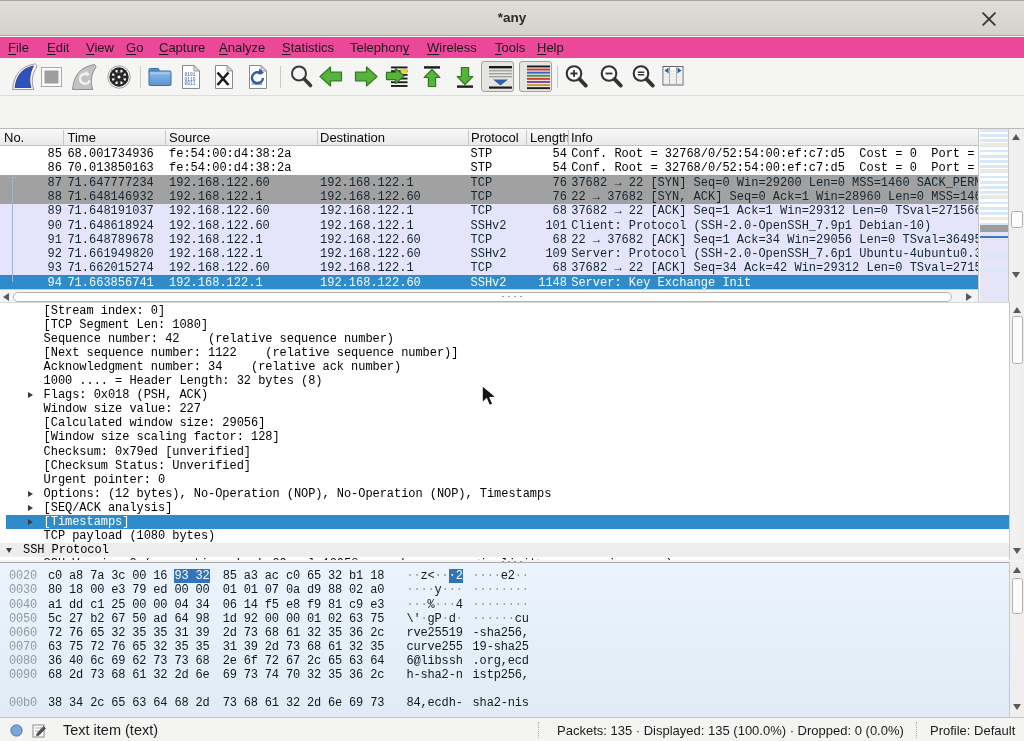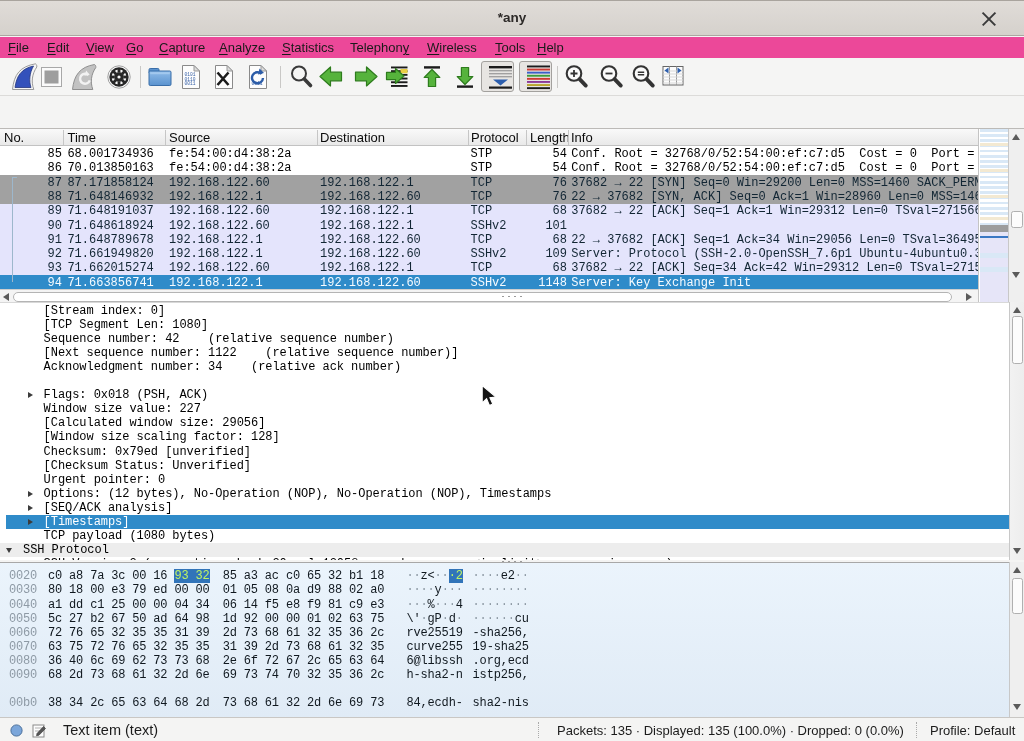--- a/index.html
+++ b/index.html
@@ -70,21 +70,21 @@
 .dproto{position:absolute;left:0;width:1009px;height:14.1px;background:#ededed}
 .tri-r{position:absolute;width:0;height:0;border-top:3.6px solid transparent;border-bottom:3.6px solid transparent;border-left:5px solid #3c3c3c}
 .tri-d{position:absolute;width:0;height:0;border-left:3.6px solid transparent;border-right:3.6px solid transparent;border-top:5px solid #3c3c3c}
 #dvs{position:absolute;left:1009px;top:302px;width:15px;height:258px;background:linear-gradient(90deg,#f2f2f2,#ededed);border-left:1px solid #c8c8c8}
 
 #hpane{position:absolute;left:0;top:562px;width:1024px;height:155px;background:linear-gradient(#ebf4fc,#e0ebf6);border-top:1px solid #a8a8a8;overflow:hidden}
 .hrow{position:absolute;left:0;width:1009px;height:14.1px;font-family:"Liberation Mono",monospace;font-size:12px;letter-spacing:-0.18px;white-space:pre}
 .hoff{position:absolute;left:9px;color:#8e9aa5}
 .hx{position:absolute;color:#10181f}
 .dim{color:#8e9aa5}
-.hhl{background:#3174b9;color:#bef264}
+.hhl{background:#3174b9;color:#ffffff}
 #hvs{position:absolute;left:1009px;top:562px;width:15px;height:155px;background:#efefef;border-left:1px solid #c8c8c8}
 
 #sbar{position:absolute;left:0;top:717px;width:1024px;height:24px;background:#f4f4f3;border-top:1px solid #c9c7c4;font-size:13px;color:#1b1b1b}
 
 .sb-thumb{position:absolute;background:#fcfcfc;border:1px solid #b0b0b0;border-radius:2.5px}
 .arr{position:absolute;width:0;height:0}
 .arr.up{border-left:4.5px solid transparent;border-right:4.5px solid transparent;border-bottom:6px solid #5a5a5a}
 .arr.down{border-left:4.5px solid transparent;border-right:4.5px solid transparent;border-top:6px solid #5a5a5a}
 .arr.left{border-top:4.5px solid transparent;border-bottom:4.5px solid transparent;border-right:6px solid #5a5a5a}
 .arr.right{border-top:4.5px solid transparent;border-bottom:4.5px solid transparent;border-left:6px solid #5a5a5a}
@@ -272,30 +272,30 @@
       </div>
   <div style="position:absolute;left:0;top:17.5px;width:978px;height:156px;overflow:hidden">
    <div style="position:absolute;left:0;top:-145.5px;width:978px;height:400px">
 <div class="prow w" style="top:145.5px">
  <span class="cno">85</span><span class="ct">68.001734936</span><span class="cs">fe:54:00:d4:38:2a</span><span class="cd"></span><span class="cp">STP</span><span class="cl">54</span><span class="ci">Conf. Root = 32768/0/52:54:00:ef:c7:d5  Cost = 0  Port = 0x8002</span>
 </div>
 <div class="prow w" style="top:159.8px">
  <span class="cno">86</span><span class="ct">70.013850163</span><span class="cs">fe:54:00:d4:38:2a</span><span class="cd"></span><span class="cp">STP</span><span class="cl">54</span><span class="ci">Conf. Root = 32768/0/52:54:00:ef:c7:d5  Cost = 0  Port = 0x8002</span>
 </div>
 <div class="prow g" style="top:174.1px">
- <span class="cno">87</span><span class="ct">87.171858124</span><span class="cs">192.168.122.60</span><span class="cd">192.168.122.1</span><span class="cp">TCP</span><span class="cl">76</span><span class="ci">37682 → 22 [SYN] Seq=0 Win=29200 Len=0 MSS=1460 SACK_PERM=1 TS</span>
+ <span class="cno">87</span><span class="ct">71.647777234</span><span class="cs">192.168.122.60</span><span class="cd">192.168.122.1</span><span class="cp">TCP</span><span class="cl">76</span><span class="ci">37682 → 22 [SYN] Seq=0 Win=29200 Len=0 MSS=1460 SACK_PERM=1 TS</span>
 </div>
 <div class="prow g" style="top:188.4px">
  <span class="cno">88</span><span class="ct">71.648146932</span><span class="cs">192.168.122.1</span><span class="cd">192.168.122.60</span><span class="cp">TCP</span><span class="cl">76</span><span class="ci">22 → 37682 [SYN, ACK] Seq=0 Ack=1 Win=28960 Len=0 MSS=1460 SAC</span>
 </div>
 <div class="prow l" style="top:202.7px">
  <span class="cno">89</span><span class="ct">71.648191037</span><span class="cs">192.168.122.60</span><span class="cd">192.168.122.1</span><span class="cp">TCP</span><span class="cl">68</span><span class="ci">37682 → 22 [ACK] Seq=1 Ack=1 Win=29312 Len=0 TSval=271566061 T</span>
 </div>
 <div class="prow l" style="top:217.0px">
- <span class="cno">90</span><span class="ct">71.648618924</span><span class="cs">192.168.122.60</span><span class="cd">192.168.122.1</span><span class="cp">SSHv2</span><span class="cl">101</span>
+ <span class="cno">90</span><span class="ct">71.648618924</span><span class="cs">192.168.122.60</span><span class="cd">192.168.122.1</span><span class="cp">SSHv2</span><span class="cl">101</span><span class="ci">Client: Protocol (SSH-2.0-OpenSSH_7.9p1 Debian-10)</span>
 </div>
 <div class="prow l" style="top:231.3px">
  <span class="cno">91</span><span class="ct">71.648789678</span><span class="cs">192.168.122.1</span><span class="cd">192.168.122.60</span><span class="cp">TCP</span><span class="cl">68</span><span class="ci">22 → 37682 [ACK] Seq=1 Ack=34 Win=29056 Len=0 TSval=364954418</span>
 </div>
 <div class="prow l" style="top:245.6px">
  <span class="cno">92</span><span class="ct">71.661949820</span><span class="cs">192.168.122.1</span><span class="cd">192.168.122.60</span><span class="cp">SSHv2</span><span class="cl">109</span><span class="ci">Server: Protocol (SSH-2.0-OpenSSH_7.6p1 Ubuntu-4ubuntu0.3)</span>
 </div>
 <div class="prow l" style="top:259.9px">
  <span class="cno">93</span><span class="ct">71.662015274</span><span class="cs">192.168.122.60</span><span class="cd">192.168.122.1</span><span class="cp">TCP</span><span class="cl">68</span><span class="ci">37682 → 22 [ACK] Seq=34 Ack=42 Win=29312 Len=0 TSval=271566 TS</span>
 </div>
@@ -366,20 +366,21 @@
       <div class="arr right" style="left:966px;top:3px"></div>
     </div>
  <div class="sdots" style="left:501px;top:295px"></div>
  <div id="dpane">
       <div class="inner">
 <div class="dtx" style="left:43.6px;top:302.5px">[Stream index: 0]</div>
 <div class="dtx" style="left:43.6px;top:316.6px">[TCP Segment Len: 1080]</div>
 <div class="dtx" style="left:43.6px;top:330.7px">Sequence number: 42    (relative sequence number)</div>
 <div class="dtx" style="left:43.6px;top:344.8px">[Next sequence number: 1122    (relative sequence number)]</div>
 <div class="dtx" style="left:43.6px;top:358.9px">Acknowledgment number: 34    (relative ack number)</div>
+<div class="dtx" style="left:43.6px;top:373.0px">1000 .... = Header Length: 32 bytes (8)</div>
 <div class="tri-r" style="left:28px;top:390.8px"></div>
         <div class="dtx" style="left:43.6px;top:387.1px">Flags: 0x018 (PSH, ACK)</div>
 <div class="dtx" style="left:43.6px;top:401.2px">Window size value: 227</div>
 <div class="dtx" style="left:43.6px;top:415.3px">[Calculated window size: 29056]</div>
 <div class="dtx" style="left:43.6px;top:429.4px">[Window size scaling factor: 128]</div>
 <div class="dtx" style="left:43.6px;top:443.5px">Checksum: 0x79ed [unverified]</div>
 <div class="dtx" style="left:43.6px;top:457.6px">[Checksum Status: Unverified]</div>
 <div class="dtx" style="left:43.6px;top:471.7px">Urgent pointer: 0</div>
 <div class="tri-r" style="left:28px;top:489.5px"></div>
         <div class="dtx" style="left:43.6px;top:485.8px">Options: (12 bytes), No-Operation (NOP), No-Operation (NOP), Timestamps</div>
@@ -396,21 +397,21 @@
  </div>
     </div>
  <div id="dvs">
       <div class="arr up" style="left:2.5px;top:5px"></div>
       <div class="sb-thumb" style="left:1.5px;top:14px;width:11px;height:48px"></div>
       <div class="arr down" style="left:2.5px;top:246px"></div>
     </div>
  <div class="sdots" style="left:501px;top:559.5px"></div>
  <div id="hpane">
 <div class="hrow" style="top:6.3px"><span class="hoff">0020</span><span class="hx" style="left:48px">c0 a8 7a 3c 00 16 <span class="hhl">93 32</span></span><span class="hx" style="left:222.7px">85 a3 ac c0 65 32 b1 18</span><span class="hx" style="left:406.5px"><span class="dim">··</span>z&lt;<span class="dim">··</span><span class="hhl">·2</span></span><span class="hx" style="left:472.6px"><span class="dim">····</span>e2<span class="dim">··</span></span></div>
-<div class="hrow" style="top:20.4px"><span class="hoff">0030</span><span class="hx" style="left:48px">80 18 00 e3 79 ed 00 00</span><span class="hx" style="left:222.7px">01 05 08 0a d9 88 02 a0</span><span class="hx" style="left:406.5px"><span class="dim">····</span>y<span class="dim">···</span></span><span class="hx" style="left:472.6px"><span class="dim">········</span></span></div>
+<div class="hrow" style="top:20.4px"><span class="hoff">0030</span><span class="hx" style="left:48px">80 18 00 e3 79 ed 00 00</span><span class="hx" style="left:222.7px">01 01 07 0a d9 88 02 a0</span><span class="hx" style="left:406.5px"><span class="dim">····</span>y<span class="dim">···</span></span><span class="hx" style="left:472.6px"><span class="dim">········</span></span></div>
 <div class="hrow" style="top:34.5px"><span class="hoff">0040</span><span class="hx" style="left:48px">a1 dd c1 25 00 00 04 34</span><span class="hx" style="left:222.7px">06 14 f5 e8 f9 81 c9 e3</span><span class="hx" style="left:406.5px"><span class="dim">···</span>%<span class="dim">···</span>4</span><span class="hx" style="left:472.6px"><span class="dim">········</span></span></div>
 <div class="hrow" style="top:48.6px"><span class="hoff">0050</span><span class="hx" style="left:48px">5c 27 b2 67 50 ad 64 98</span><span class="hx" style="left:222.7px">1d 92 00 00 01 02 63 75</span><span class="hx" style="left:406.5px">\'<span class="dim">·</span>gP<span class="dim">·</span>d<span class="dim">·</span></span><span class="hx" style="left:472.6px"><span class="dim">······</span>cu</span></div>
 <div class="hrow" style="top:62.7px"><span class="hoff">0060</span><span class="hx" style="left:48px">72 76 65 32 35 35 31 39</span><span class="hx" style="left:222.7px">2d 73 68 61 32 35 36 2c</span><span class="hx" style="left:406.5px">rve25519</span><span class="hx" style="left:472.6px">-sha256,</span></div>
 <div class="hrow" style="top:76.8px"><span class="hoff">0070</span><span class="hx" style="left:48px">63 75 72 76 65 32 35 35</span><span class="hx" style="left:222.7px">31 39 2d 73 68 61 32 35</span><span class="hx" style="left:406.5px">curve255</span><span class="hx" style="left:472.6px">19-sha25</span></div>
 <div class="hrow" style="top:90.9px"><span class="hoff">0080</span><span class="hx" style="left:48px">36 40 6c 69 62 73 73 68</span><span class="hx" style="left:222.7px">2e 6f 72 67 2c 65 63 64</span><span class="hx" style="left:406.5px">6@libssh</span><span class="hx" style="left:472.6px">.org,ecd</span></div>
 <div class="hrow" style="top:105.0px"><span class="hoff">0090</span><span class="hx" style="left:48px">68 2d 73 68 61 32 2d 6e</span><span class="hx" style="left:222.7px">69 73 74 70 32 35 36 2c</span><span class="hx" style="left:406.5px">h-sha2-n</span><span class="hx" style="left:472.6px">istp256,</span></div>
 <div class="hrow" style="top:133.2px"><span class="hoff">00b0</span><span class="hx" style="left:48px">38 34 2c 65 63 64 68 2d</span><span class="hx" style="left:222.7px">73 68 61 32 2d 6e 69 73</span><span class="hx" style="left:406.5px">84,ecdh-</span><span class="hx" style="left:472.6px">sha2-nis</span></div>
  </div>
  <div id="hvs">
       <div class="arr up" style="left:2.5px;top:5px"></div>

